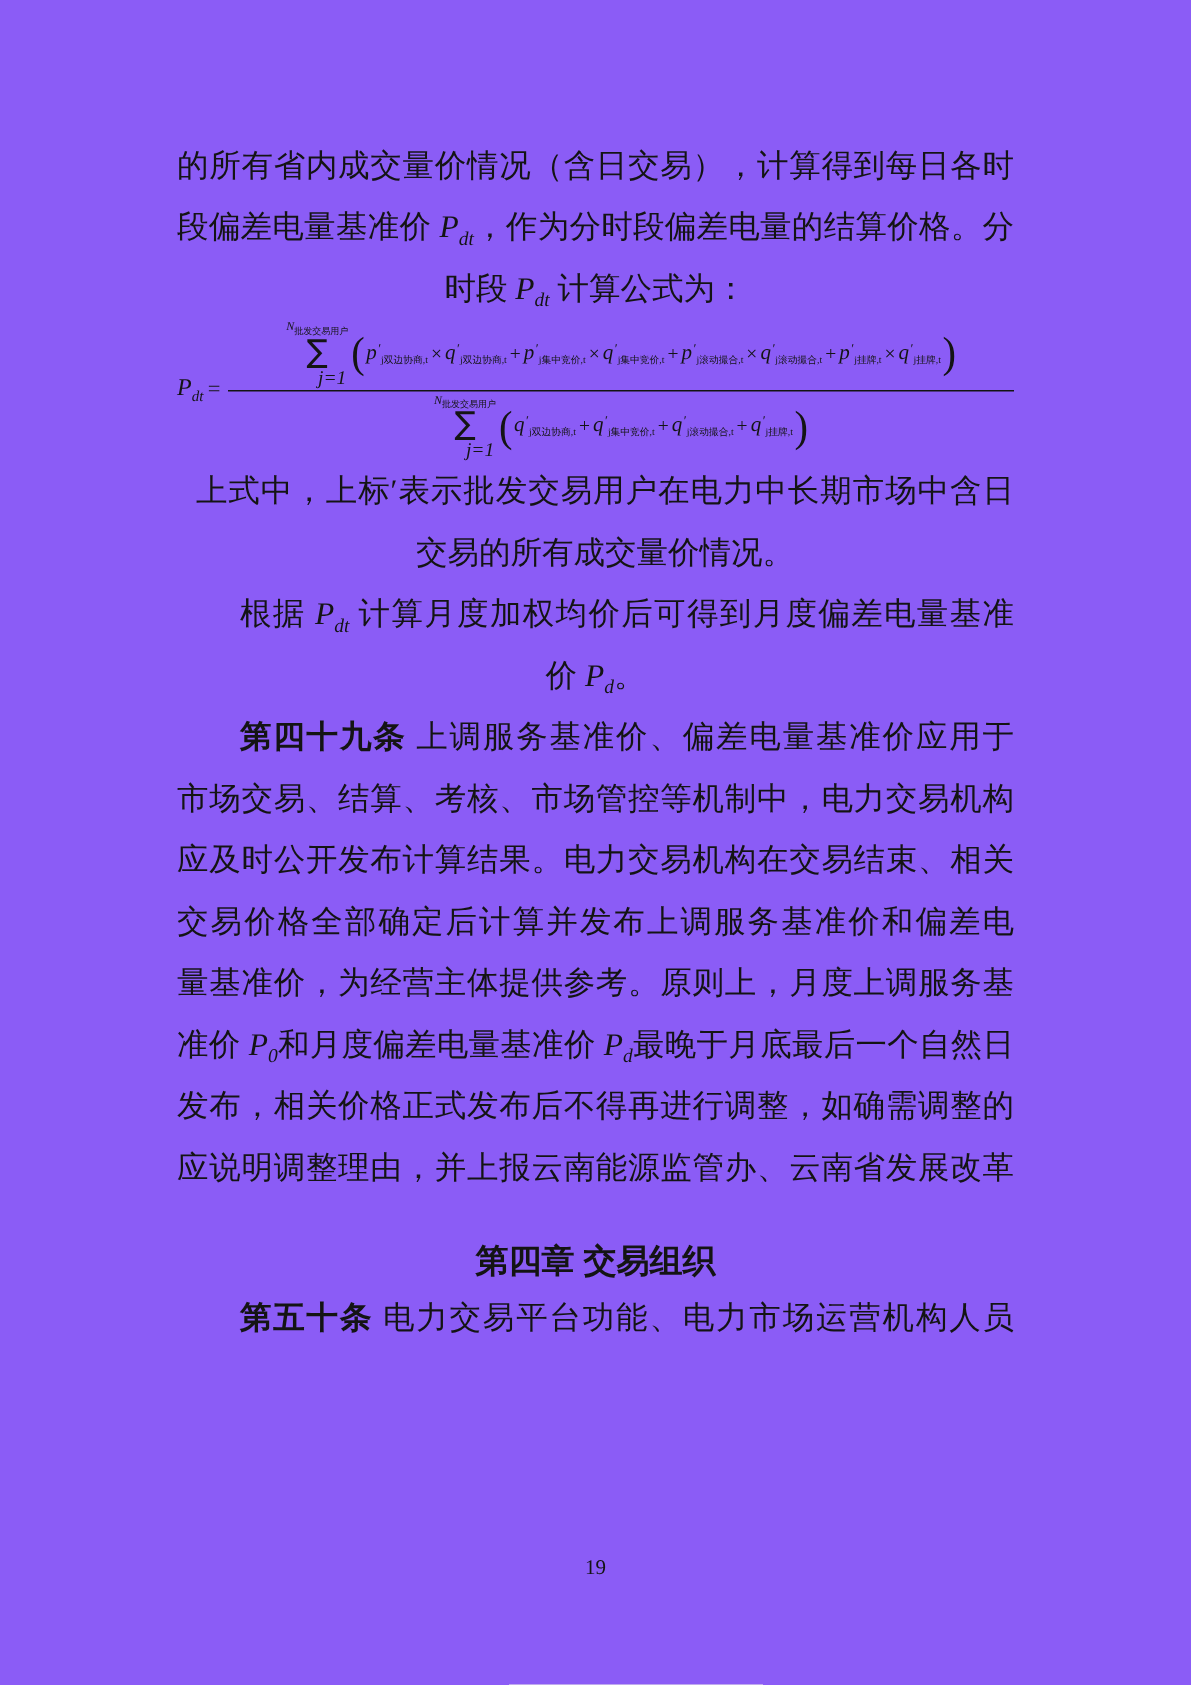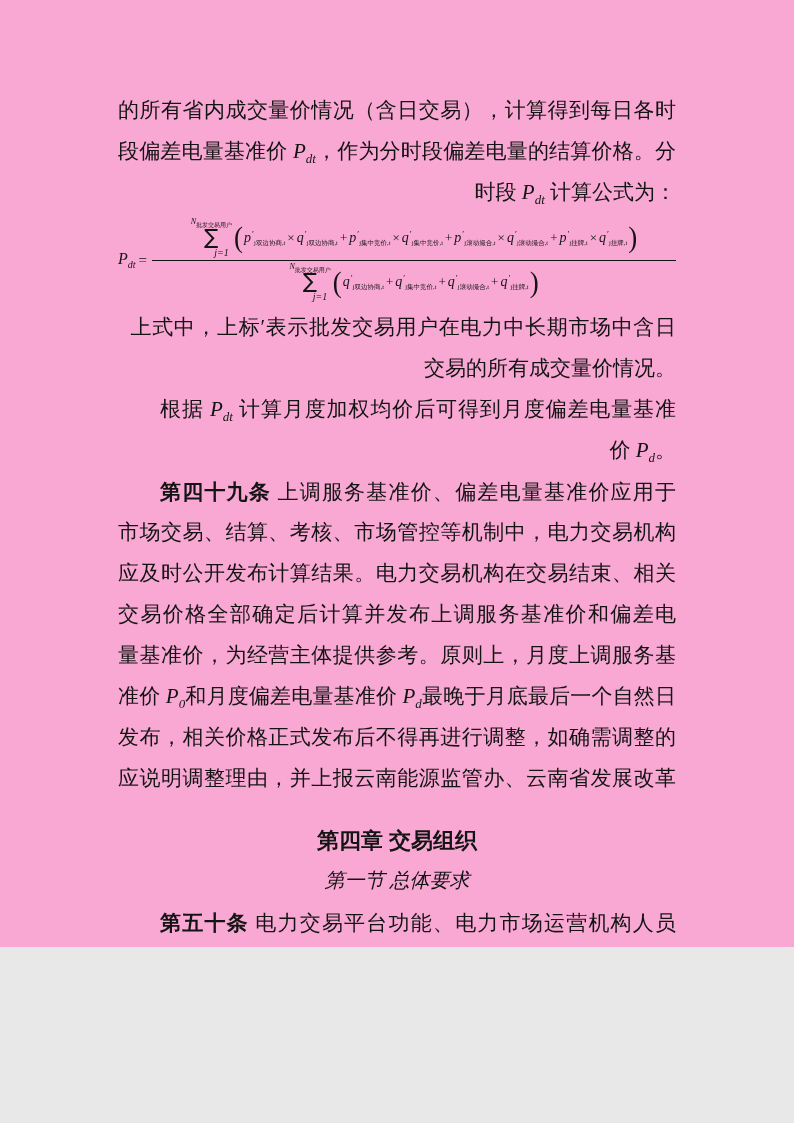--- a/index.html
+++ b/index.html
@@ -1,25 +1,25 @@
 <!DOCTYPE html>
 <html><head>
 <meta charset="utf-8">
 <style>
   html,body{margin:0;padding:0;background:#e8e8e8;}
   .page{
-    width:794px;height:947px;background:#f9a8d4;position:relative;
+    width:794px;height:1123px;background:#8b5cf6;position:relative;
     margin:0 auto;color:#141414;
     font-family:"Liberation Serif","DejaVu Serif",serif;
     overflow:hidden;
   }
   .content{position:absolute;left:118px;top:90px;width:558px;}
   .line{
     font-size:21px;line-height:41px;height:41px;
-    text-align:right;white-space:normal;
+    text-align:center;white-space:normal;
   }
   .line.justify{text-align:justify;text-align-last:justify;}
   .line .bold{font-weight:bold;font-family:"Liberation Sans","DejaVu Sans",sans-serif;}
   .mvar i{font-family:"Liberation Serif","DejaVu Serif",serif;font-style:italic;}
   .line .mvar sub{font-size:13px;font-style:italic;}
   .chapter{
     text-align:center;font-weight:bold;font-size:22px;line-height:34px;
     margin-top:25px;font-family:"Liberation Sans","DejaVu Sans",sans-serif;
   }
   .section{
@@ -31,21 +31,21 @@
   .f-lhs{font-size:16px;white-space:nowrap;}
   .f-lhs sub{font-size:10px;font-style:italic;}
   .f-eq{font-size:15px;margin:0 5px 0 3px;}
   .frac{flex:1;display:flex;flex-direction:column;align-items:center;min-width:0;}
   .f-row{display:flex;align-items:center;font-size:14px;white-space:nowrap;}
   .f-bar{align-self:stretch;border-top:1.4px solid #141414;margin:2px 0;}
   .f-sum{display:inline-flex;flex-direction:column;align-items:center;line-height:1;margin:0 1px;}
   .f-sum .sup{font-size:8px;line-height:1;}
   .f-sum .sup sub{font-size:6px;}
   .f-sum .sym{font-size:21px;line-height:0.95;font-family:"DejaVu Sans","Liberation Sans",sans-serif;}
-  .f-sum .low{font-size:10px;line-height:1;font-style:italic;margin-left:20px;}
+  .f-sum .low{font-size:13px;line-height:1;font-style:italic;margin-left:20px;}
   .f-paren{font-size:27px;font-weight:400;line-height:1;padding:0 1px;transform:scaleY(1.08);}
   .f-term{display:inline-flex;align-items:flex-start;line-height:1.1;}
   .f-term i{font-size:14px;}
   .f-term .pr{font-size:9px;line-height:1;margin-left:1px;}
   .f-term sub{font-size:6.5px;align-self:flex-end;margin-top:9px;letter-spacing:0;}
   .f-op{margin:0 2px;font-size:13px;}
   .page-number{
     position:absolute;left:0;right:0;top:1038px;text-align:center;
     font-size:14px;color:#141414;
   }
@@ -159,17 +159,16 @@
       <div class="line"><span class="txt">价 </span><span class="mvar"><i>P</i><sub>d</sub></span><span class="txt">。</span></div>
       <div class="line justify" style="padding-left: 42px;"><span class="bold">第四十九条</span><span class="txt"> 上调服务基准价、偏差电量基准价应用于</span></div>
       <div class="line justify"><span class="txt">市场交易、结算、考核、市场管控等机制中，电力交易机构</span></div>
       <div class="line justify"><span class="txt">应及时公开发布计算结果。电力交易机构在交易结束、相关</span></div>
       <div class="line justify"><span class="txt">交易价格全部确定后计算并发布上调服务基准价和偏差电</span></div>
       <div class="line justify"><span class="txt">量基准价，为经营主体提供参考。原则上，月度上调服务基</span></div>
       <div class="line justify"><span class="txt">准价 </span><span class="mvar"><i>P</i><sub>0</sub></span><span class="txt">和月度偏差电量基准价 </span><span class="mvar"><i>P</i><sub>d</sub></span><span class="txt">最晚于月底最后一个自然日</span></div>
       <div class="line justify"><span class="txt">发布，相关价格正式发布后不得再进行调整，如确需调整的</span></div>
       <div class="line justify"><span class="txt">应说明调整理由，并上报云南能源监管办、云南省发展改革</span></div>
       <div class="chapter">第四章 交易组织</div>
-      <div class="section">第一节 总体要求</div>
       <div class="line justify" style="padding-left: 42px;"><span class="bold">第五十条</span><span class="txt"> 电力交易平台功能、电力市场运营机构人员</span></div>
     </div>
   <div class="page-number">19</div>
 </div>
 
 </body></html>

